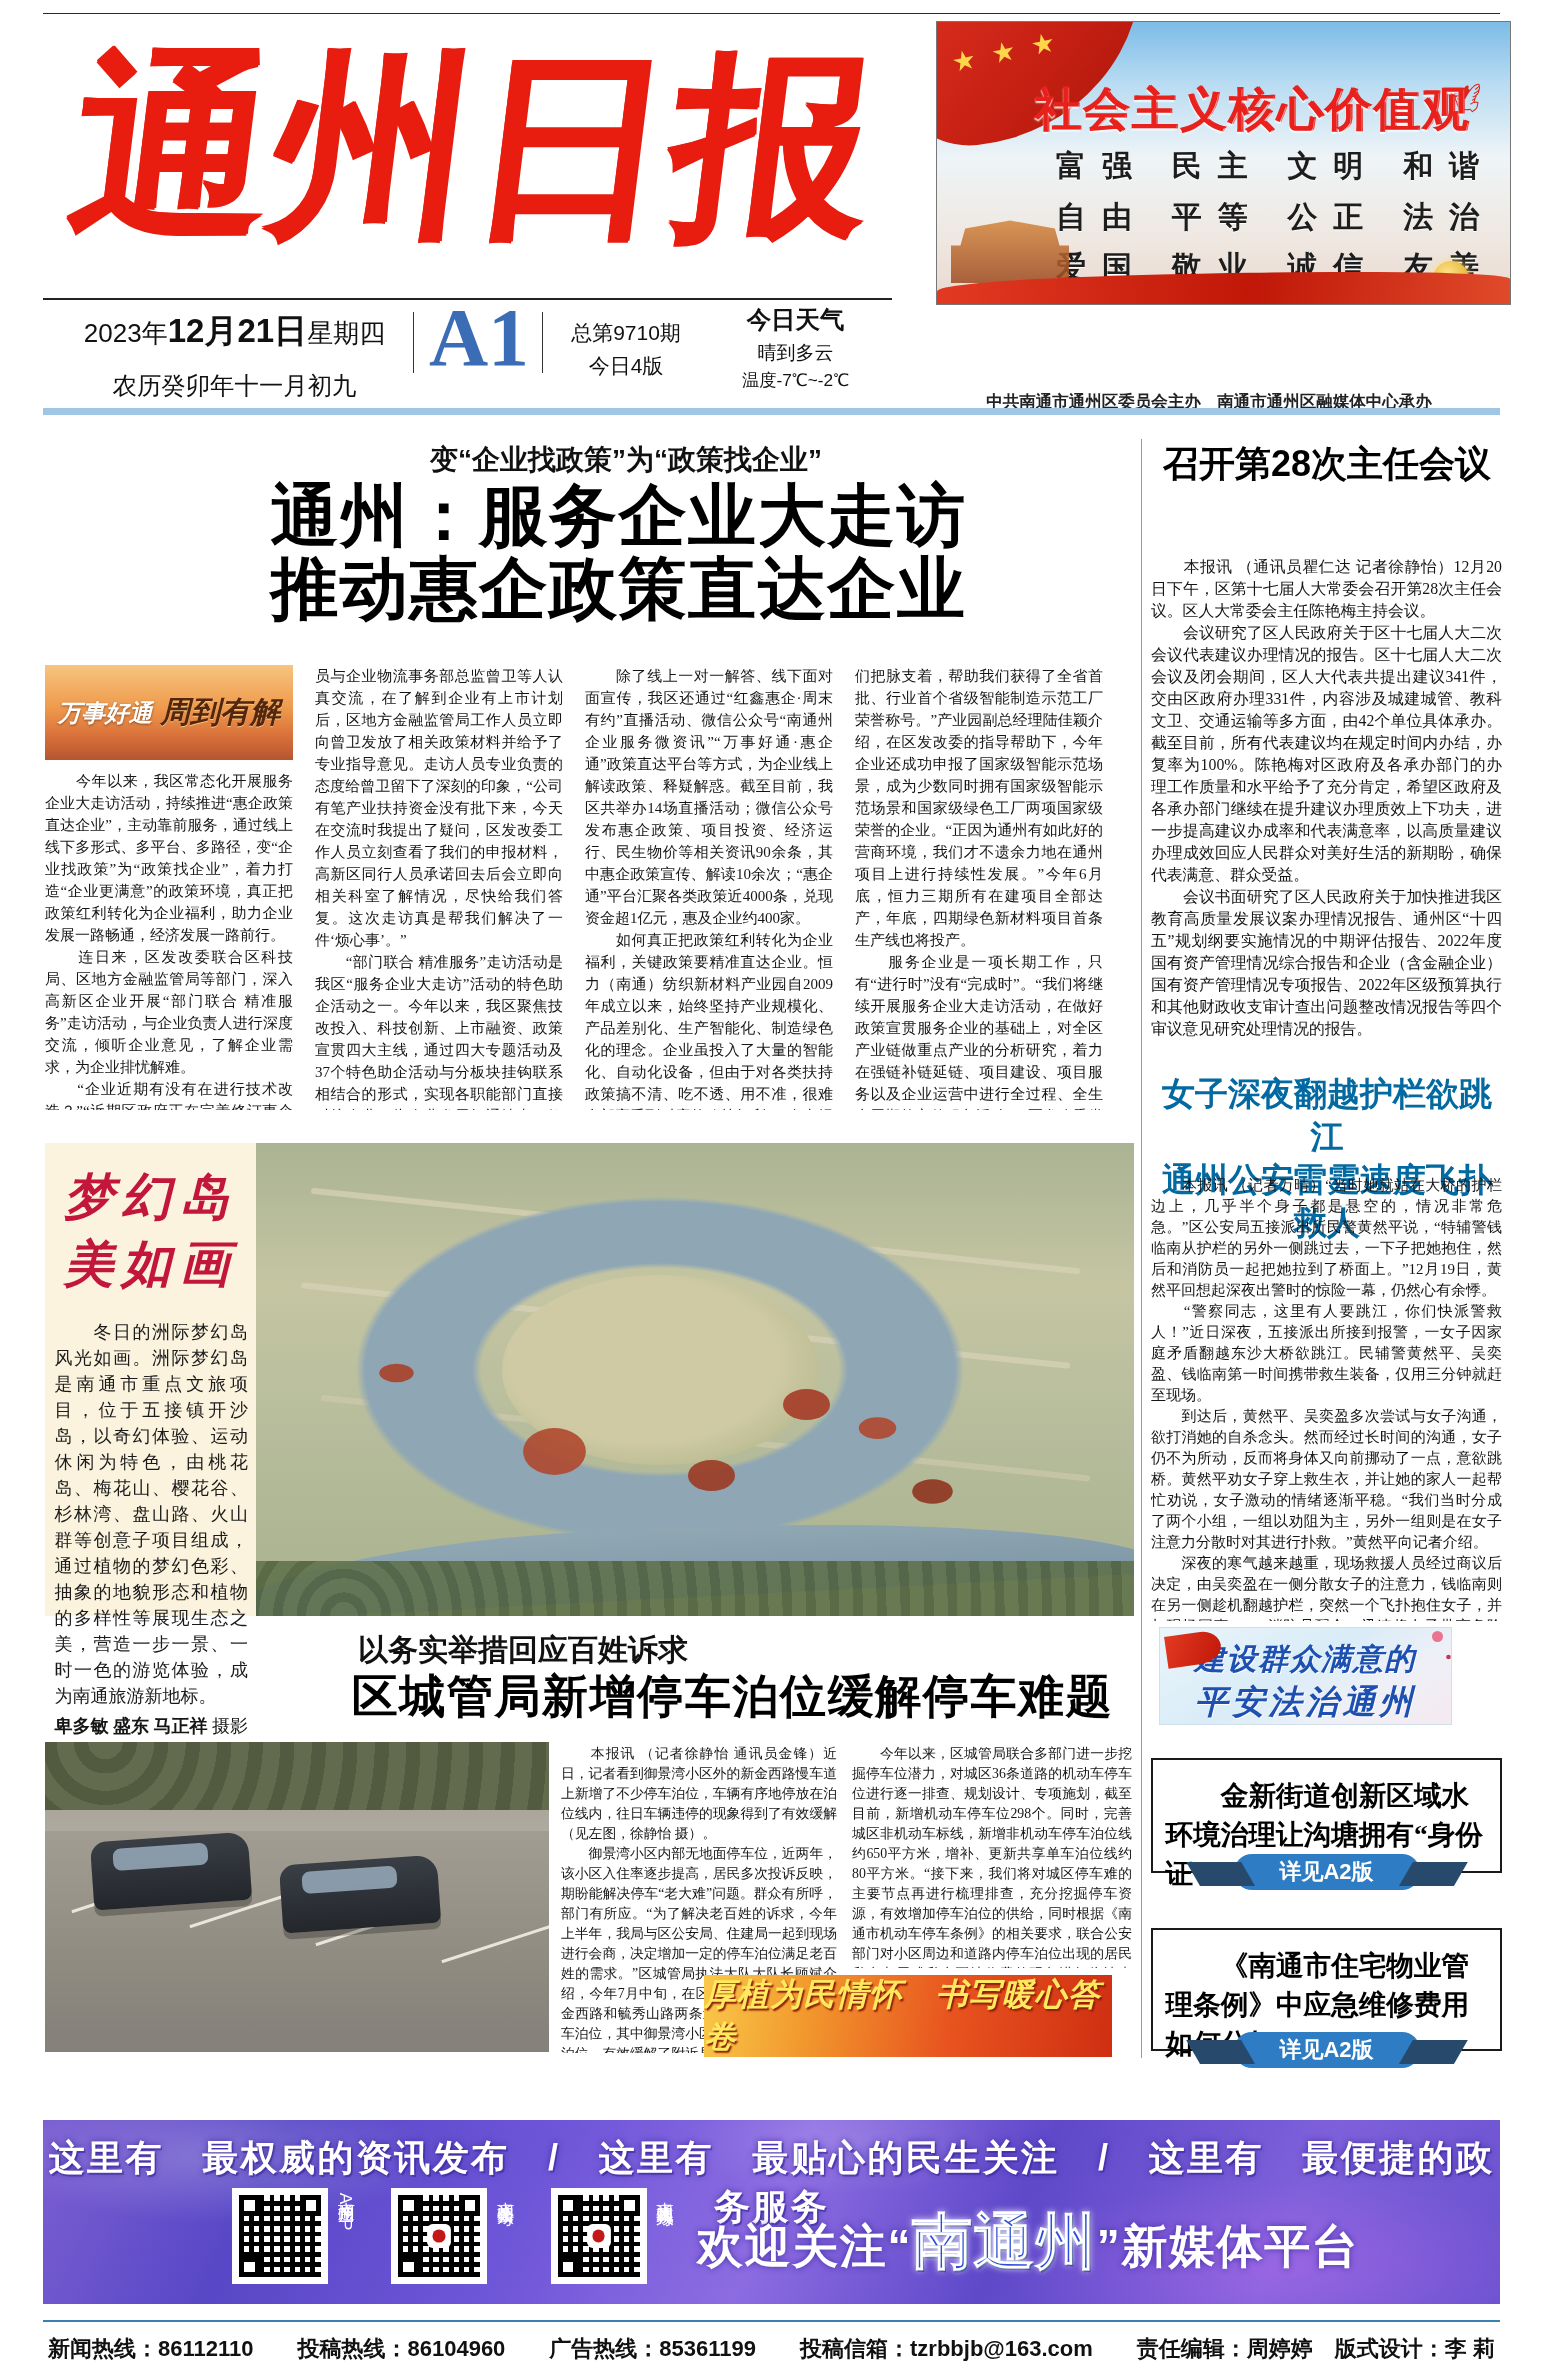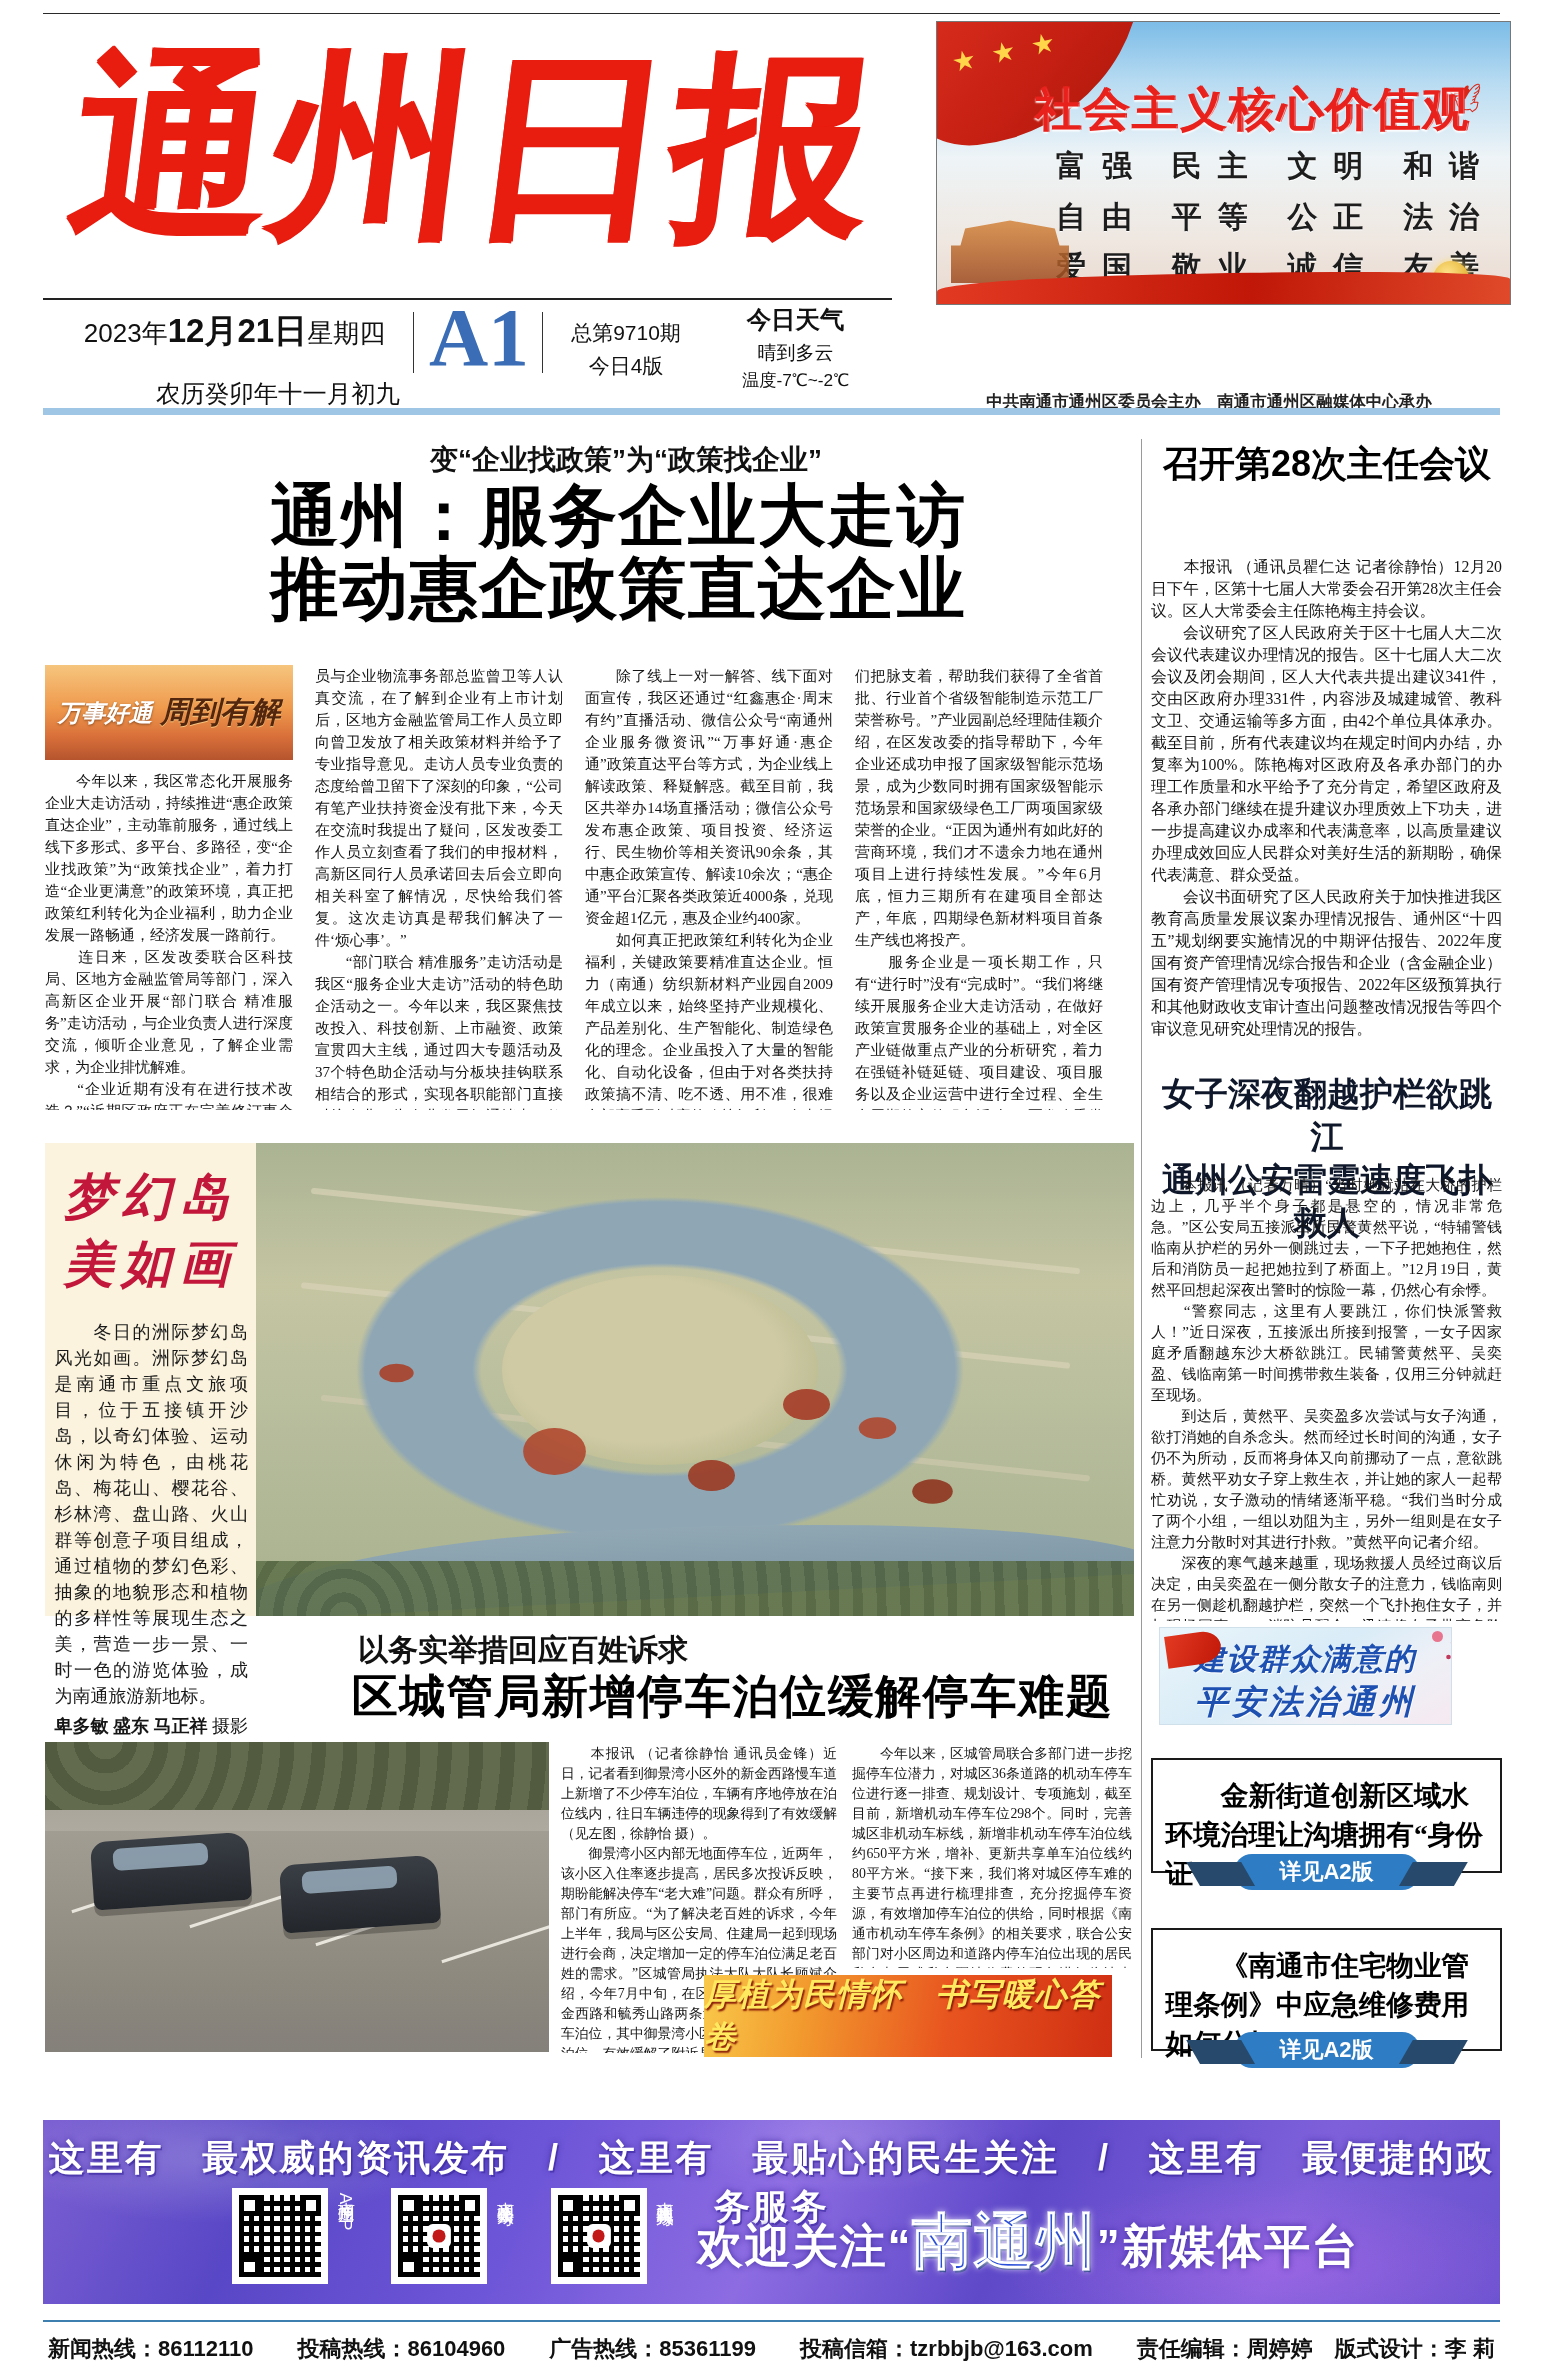--- a/index.html
+++ b/index.html
@@ -59,21 +59,21 @@
     background:linear-gradient(95deg,#e23a22,#c01708 55%,#e04a2a);
     border-radius:100% 30% 0 0 / 70% 25% 0 0;
   }
   .vb-emblem { position:absolute; right:41px; bottom:6.3px; width:36px; height:36px; border-radius:50%;
     background:radial-gradient(circle at 40% 35%,#ffe38a,#d8a012); box-shadow:0 0 7.9px #ffdf7a; }
   .host-line { left:906px; top:391px; width:606px; text-align:center; font-size:16.5px; font-weight:bold; color:#222; }
 
   .date-left { left:69px; top:309px; width:331px; text-align:center; }
   .date-l1 { font-size:26px; color:#111; }
   .date-l1 b { font-size:33px; }
-  .date-l2 { font-size:24.4px; margin-top:24px; color:#111;text-align:right; }
+  .date-l2 { font-size:24.4px; margin-top:16px; color:#111; }
   .date-left,.issue-block,.weather-block { font-family:"Liberation Sans",sans-serif; }
   .vdiv { width:0.8px; background:#333; top:312px; height:61px; }
   .vdiv1 { left:413px; } .vdiv2 { left:542px; }
   .page-no { left:424px; top:291px; width:110px; text-align:center; font-size:82px; font-weight:bold; color:#3a6db5; font-family:"Liberation Serif",serif; }
   .issue-block { left:551px; top:317px; width:150px; text-align:center; font-size:21px; line-height:1.55; color:#111; }
   .weather-block { left:709px; top:304px; width:173px; text-align:center; color:#111; }
   .weather-t { font-size:24.4px; font-weight:900; }
   .weather-d { font-size:19px; margin-top:3.9px; }
   .weather-c { font-size:17.3px; margin-top:2.4px; }
   .blue-band { left:43px; top:408px; width:1457px; height:7px; background:#9fc6e4; }
@@ -92,21 +92,21 @@
   .lc1 { left:45px;  top:770px; width:248px; height:340px; }
   .lc2 { left:315px; top:665px; width:248px; height:445px; }
   .lc3 { left:585px; top:665px; width:248px; height:445px; }
   .lc4 { left:855px;top:665px; width:248px; height:445px; }
 
   .v-divider { left:1141px; top:439px; width:0.8px; height:1619px; background:#9a9a9a; }
 
   
   .ra1-headline { left:1150px; top:441px; width:354px; text-align:center; font-size:36px; font-weight:900; line-height:1.28; color:#000; }
   .ra1-body { left:1151px; top:556px; width:351px; height:482px; font-size:15.8px; line-height:22px; }
-  .ra2-headline { left:1150px; top:1073px; width:354px; text-align:center; font-size:33px; font-weight:900; line-height:1.3; color:#0f172a; }
+  .ra2-headline { left:1150px; top:1073px; width:354px; text-align:center; font-size:33px; font-weight:900; line-height:1.3; color:#0369a1; }
   .ra2-body { left:1151px; top:1175px; width:351px; height:446px; font-size:15px; line-height:21px; }
 
   .safety-banner {
     left:1159px; top:1627px; width:293px; height:98px; overflow:hidden;
     background:linear-gradient(150deg,#eaf5fb 0%,#d9ecf7 45%,#eef0f7 70%,#f6e9f0 100%);
     border:0.8px solid #cfe0ea; text-align:center;
   }
   .sb-l1 { margin-top:11px; font-size:30px; font-weight:900; font-style:italic; color:#1d50b0; letter-spacing:1.6px; text-shadow:0.8px 0.8px 0 #fff; }
   .sb-l2 { font-size:33px; font-weight:700; font-style:italic; color:#1d50b0; letter-spacing:3.9px; text-shadow:0.8px 0.8px 0 #fff; }
   .sb-flag { position:absolute; left:6.3px; top:4.7px; width:55px; height:31.5px;

